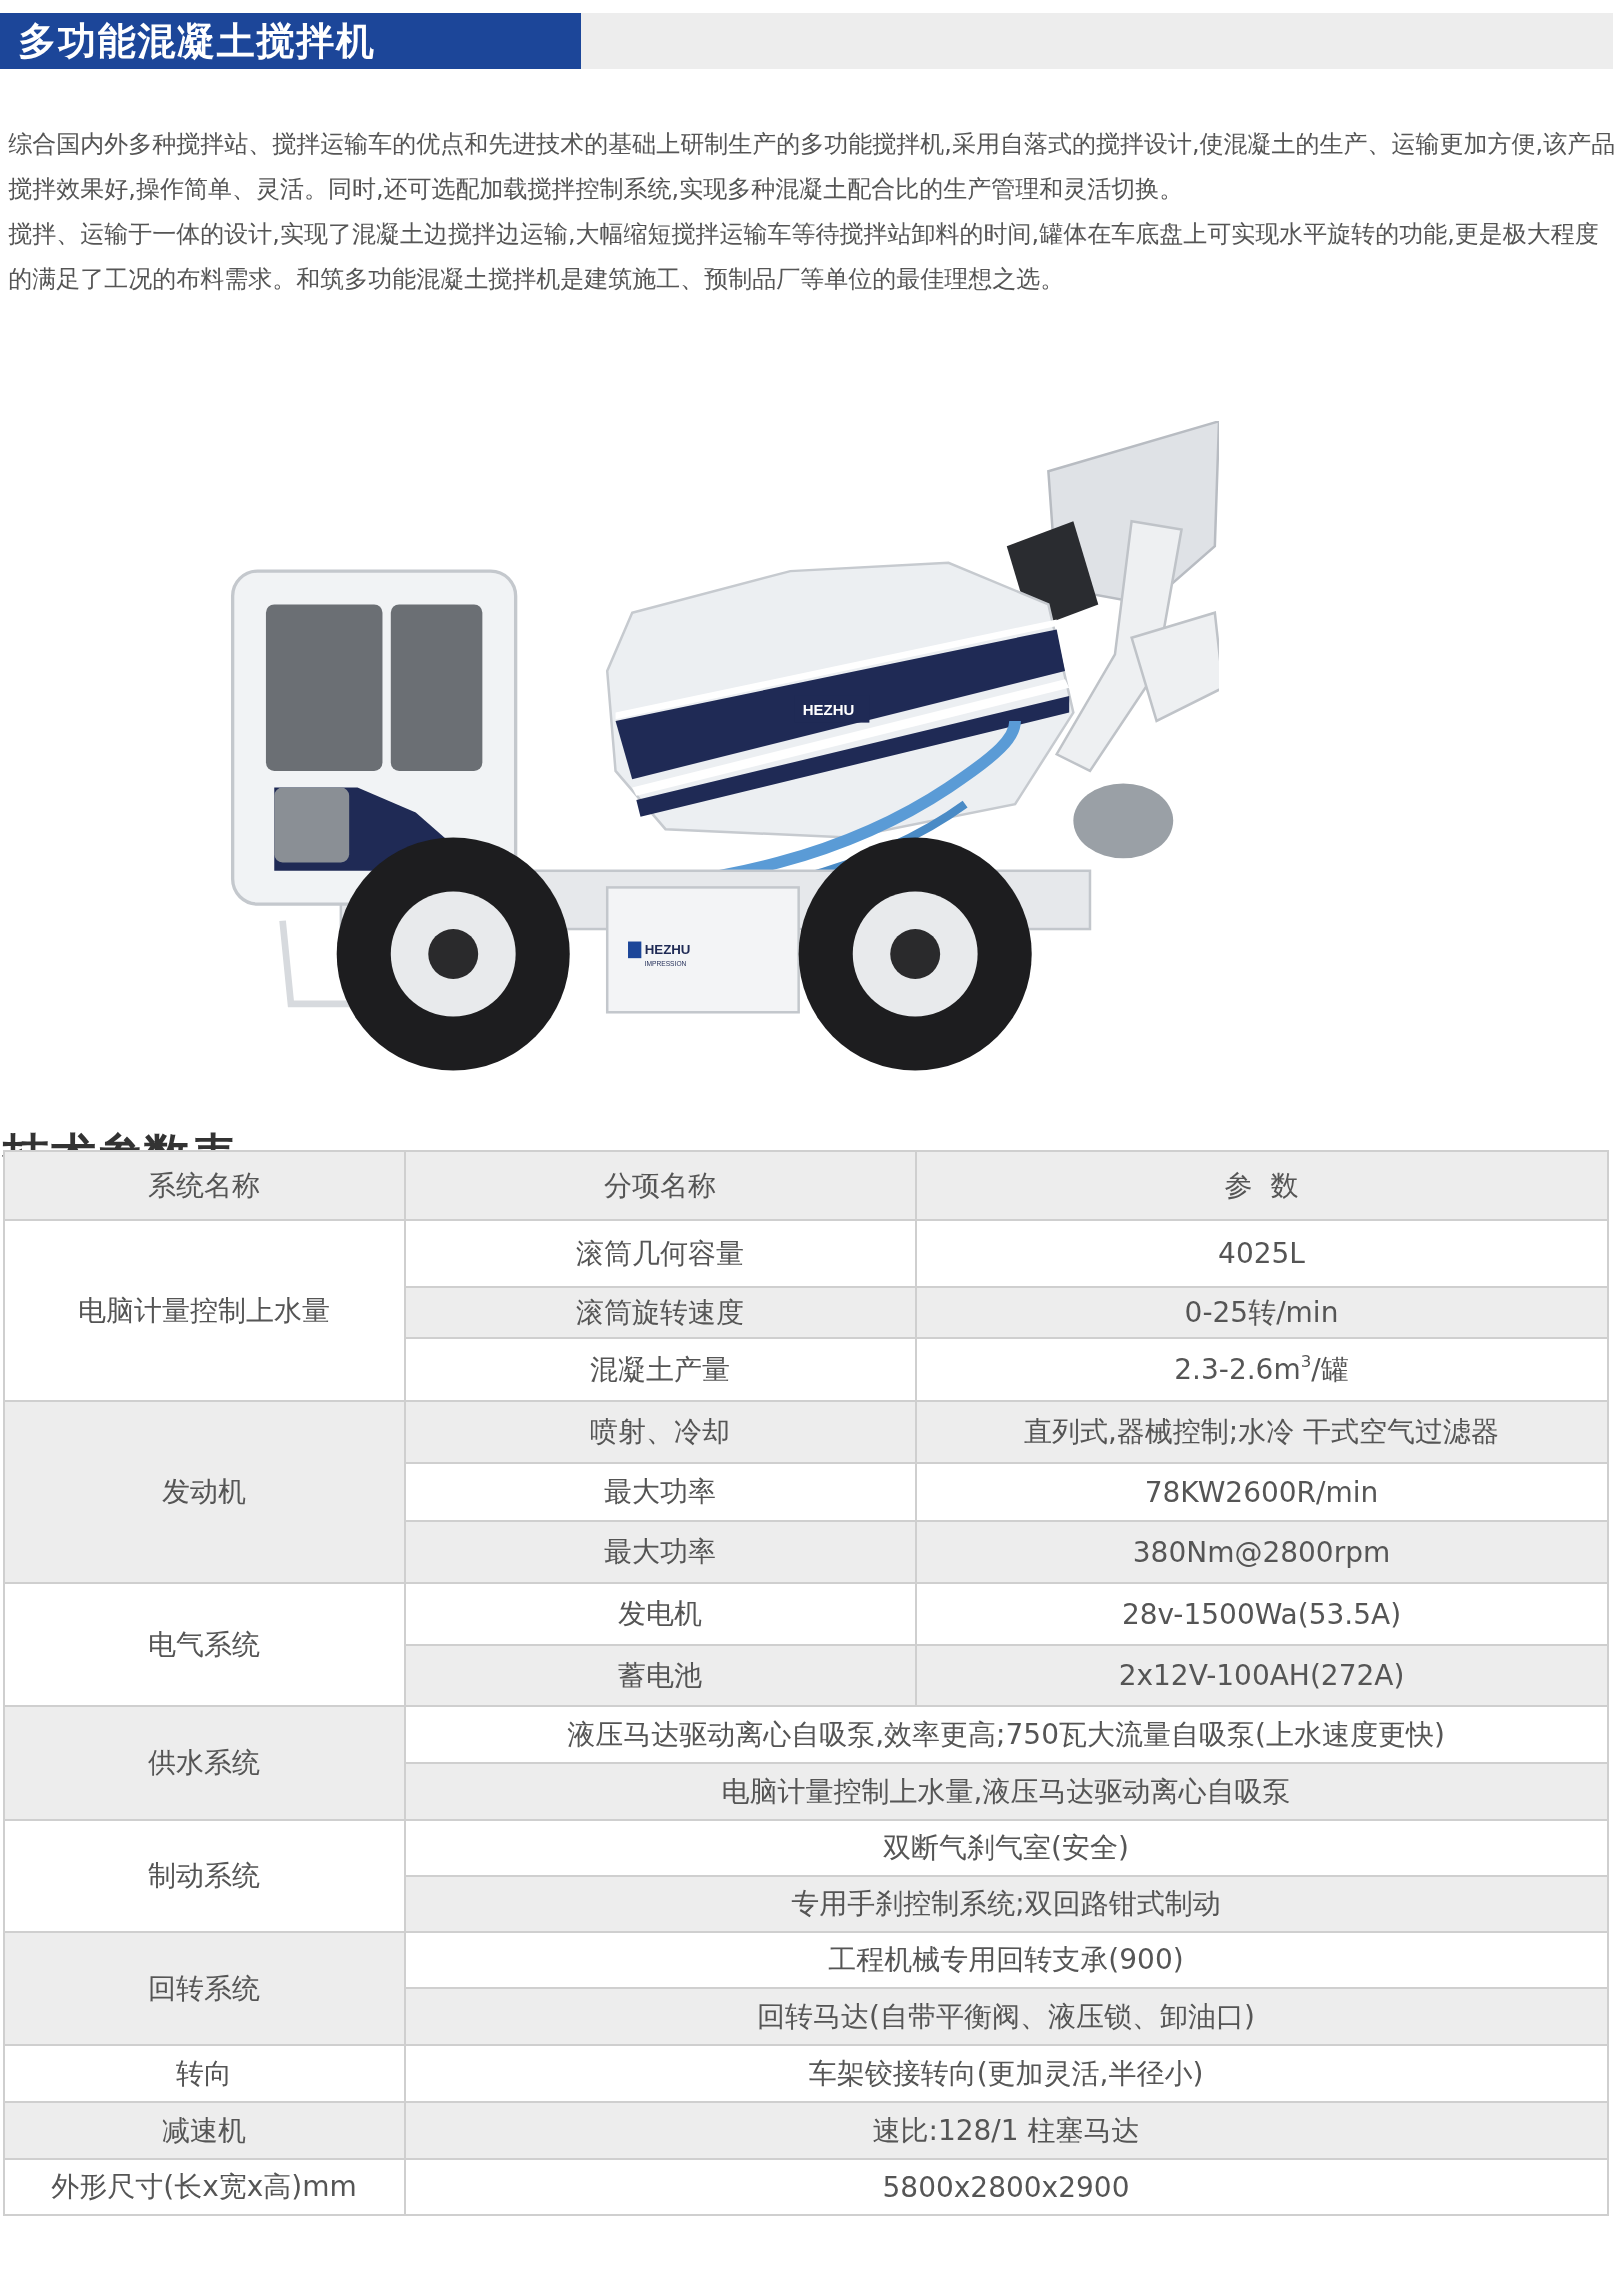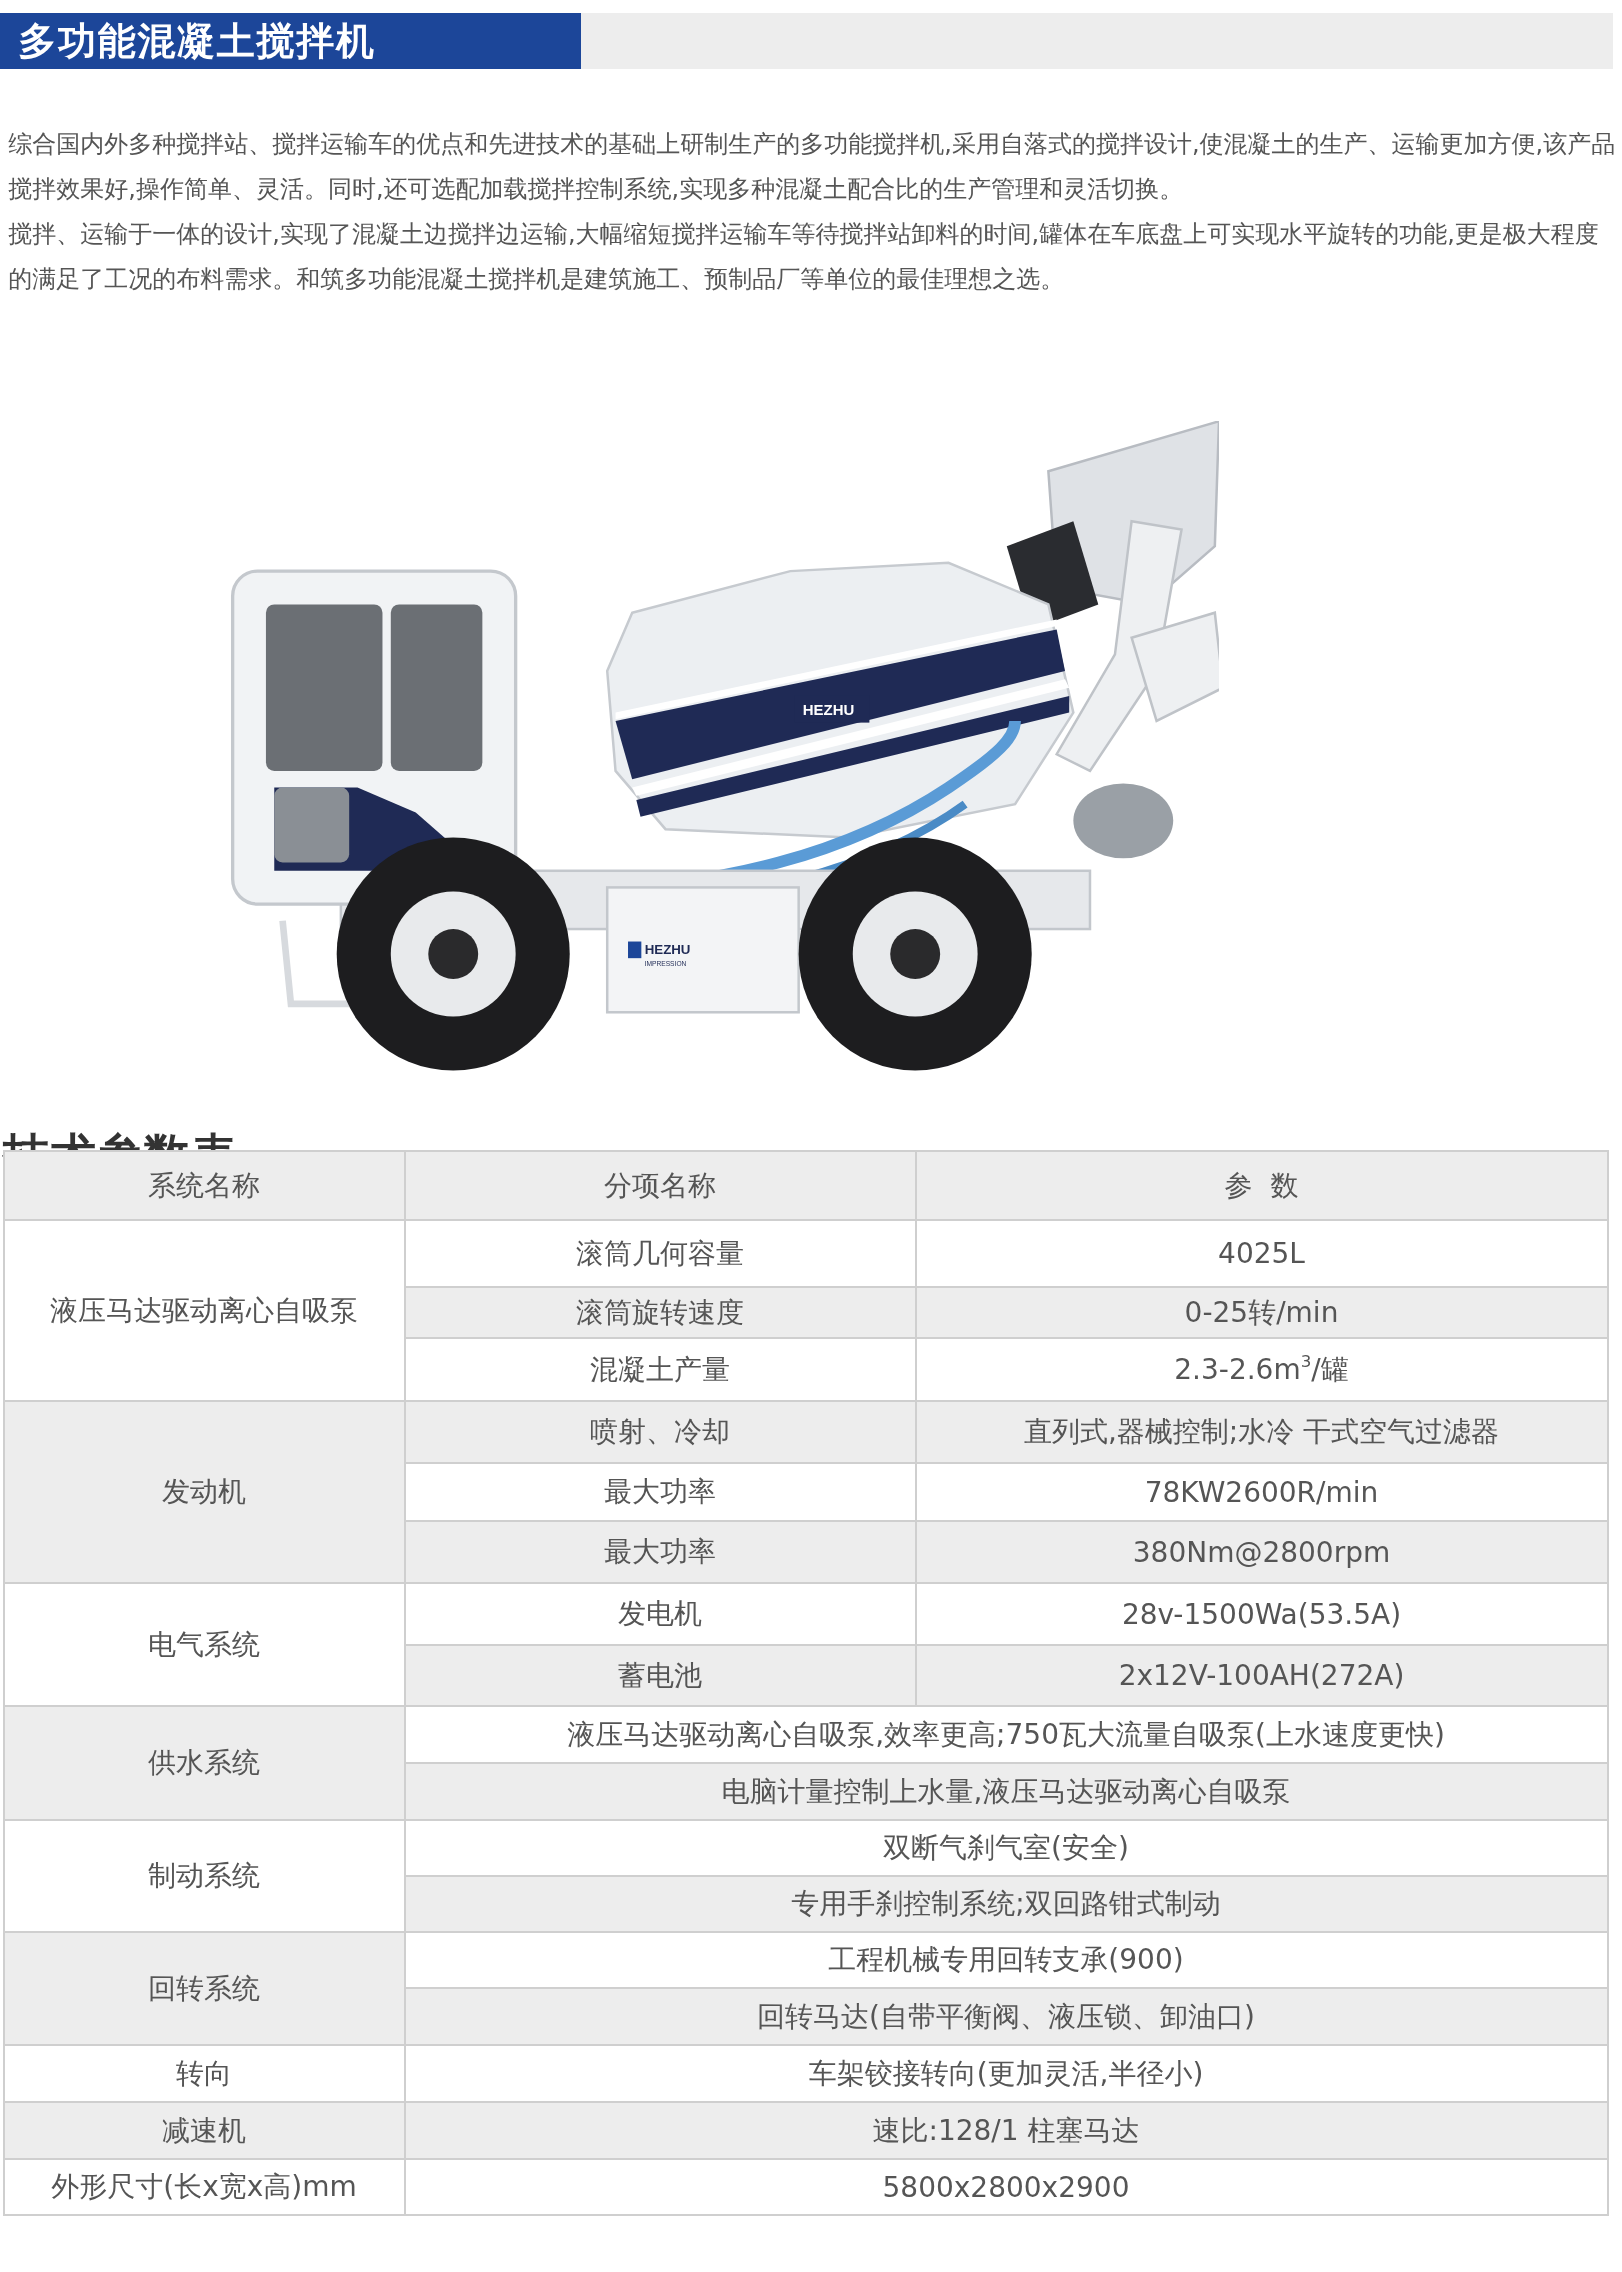--- a/index.html
+++ b/index.html
@@ -100,21 +100,21 @@
     <col style="width:692px">
   </colgroup>
   <tbody>
       <tr class="g" style="height:69px">
     <th>系统名称</th>
     <th>分项名称</th>
     <th style="white-space:pre">参  数</th>
   </tr>
 
   <tr class="w" style="height:67px">
-    <td rowspan="3" class="w">液压马达驱动离心自吸泵</td>
+    <td rowspan="3" class="w">电脑计量控制上水量</td>
     <td>滚筒几何容量</td>
     <td>4025L</td>
   </tr>
   <tr class="g" style="height:51px">
     <td>滚筒旋转速度</td>
     <td>0-25转/min</td>
   </tr>
   <tr class="w" style="height:63px">
     <td>混凝土产量</td>
     <td><span>2.3-2.6m</span><sup>3</sup><span>/罐</span></td>

